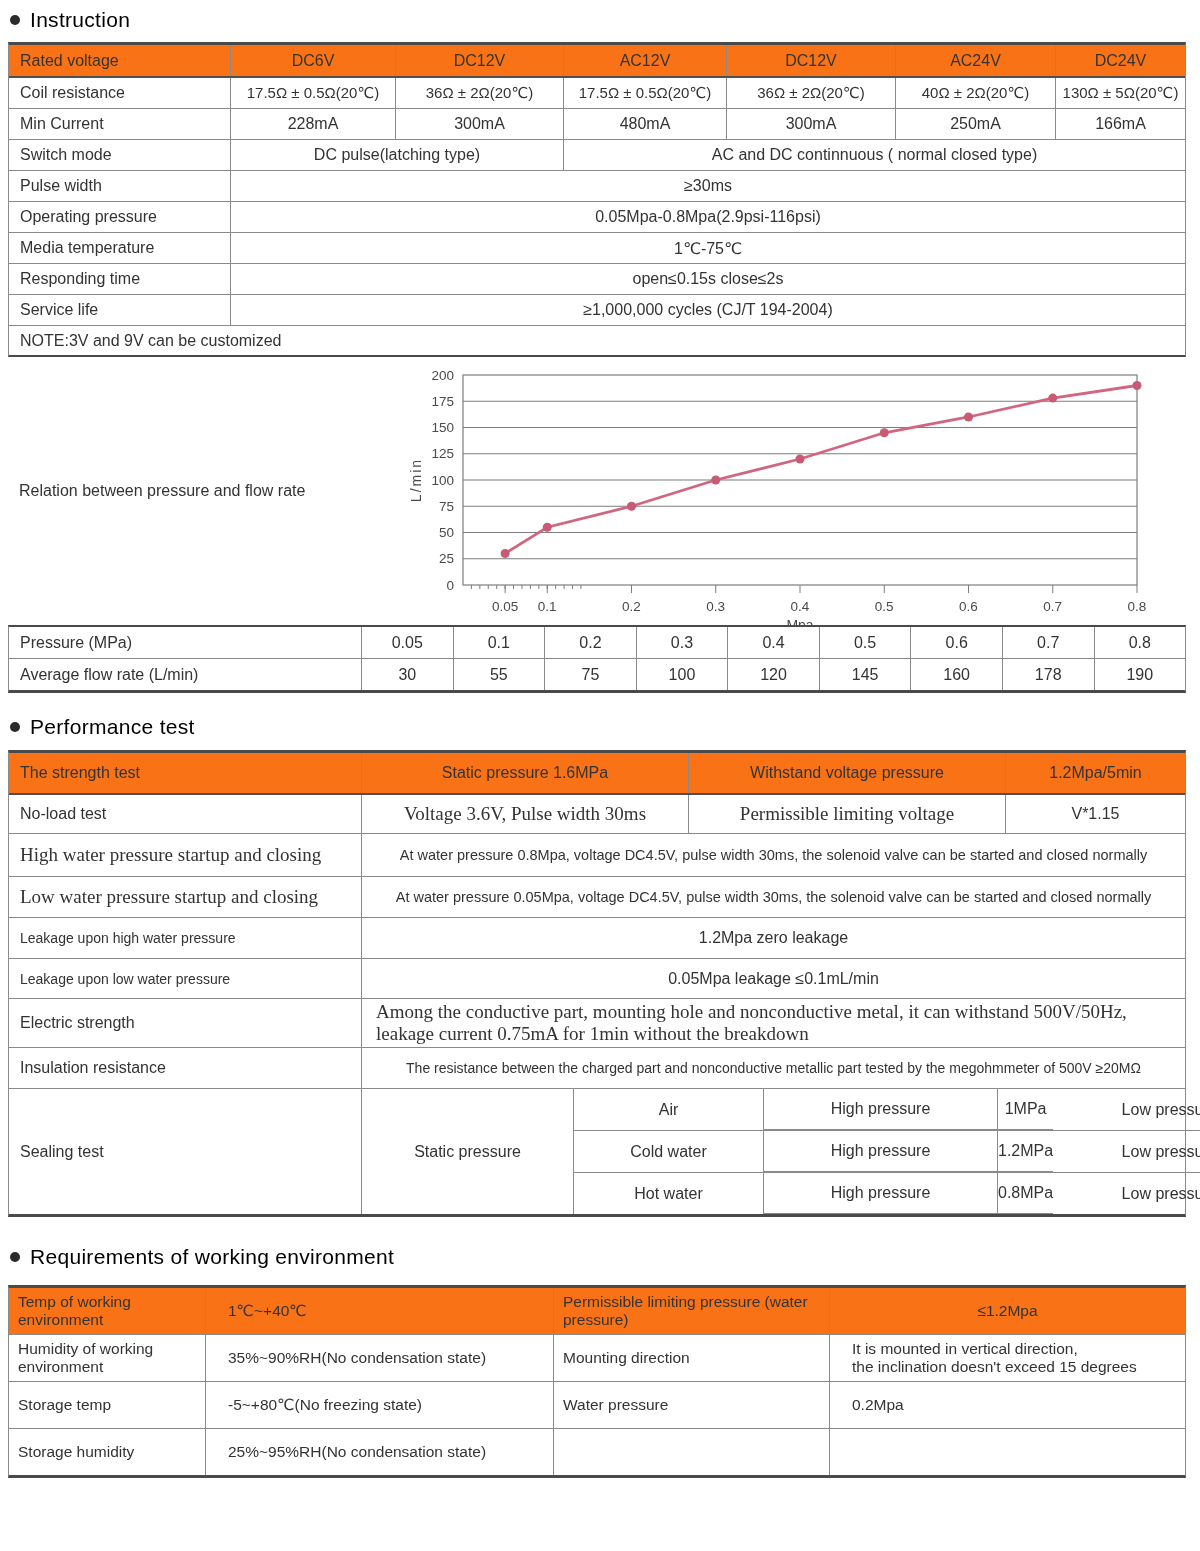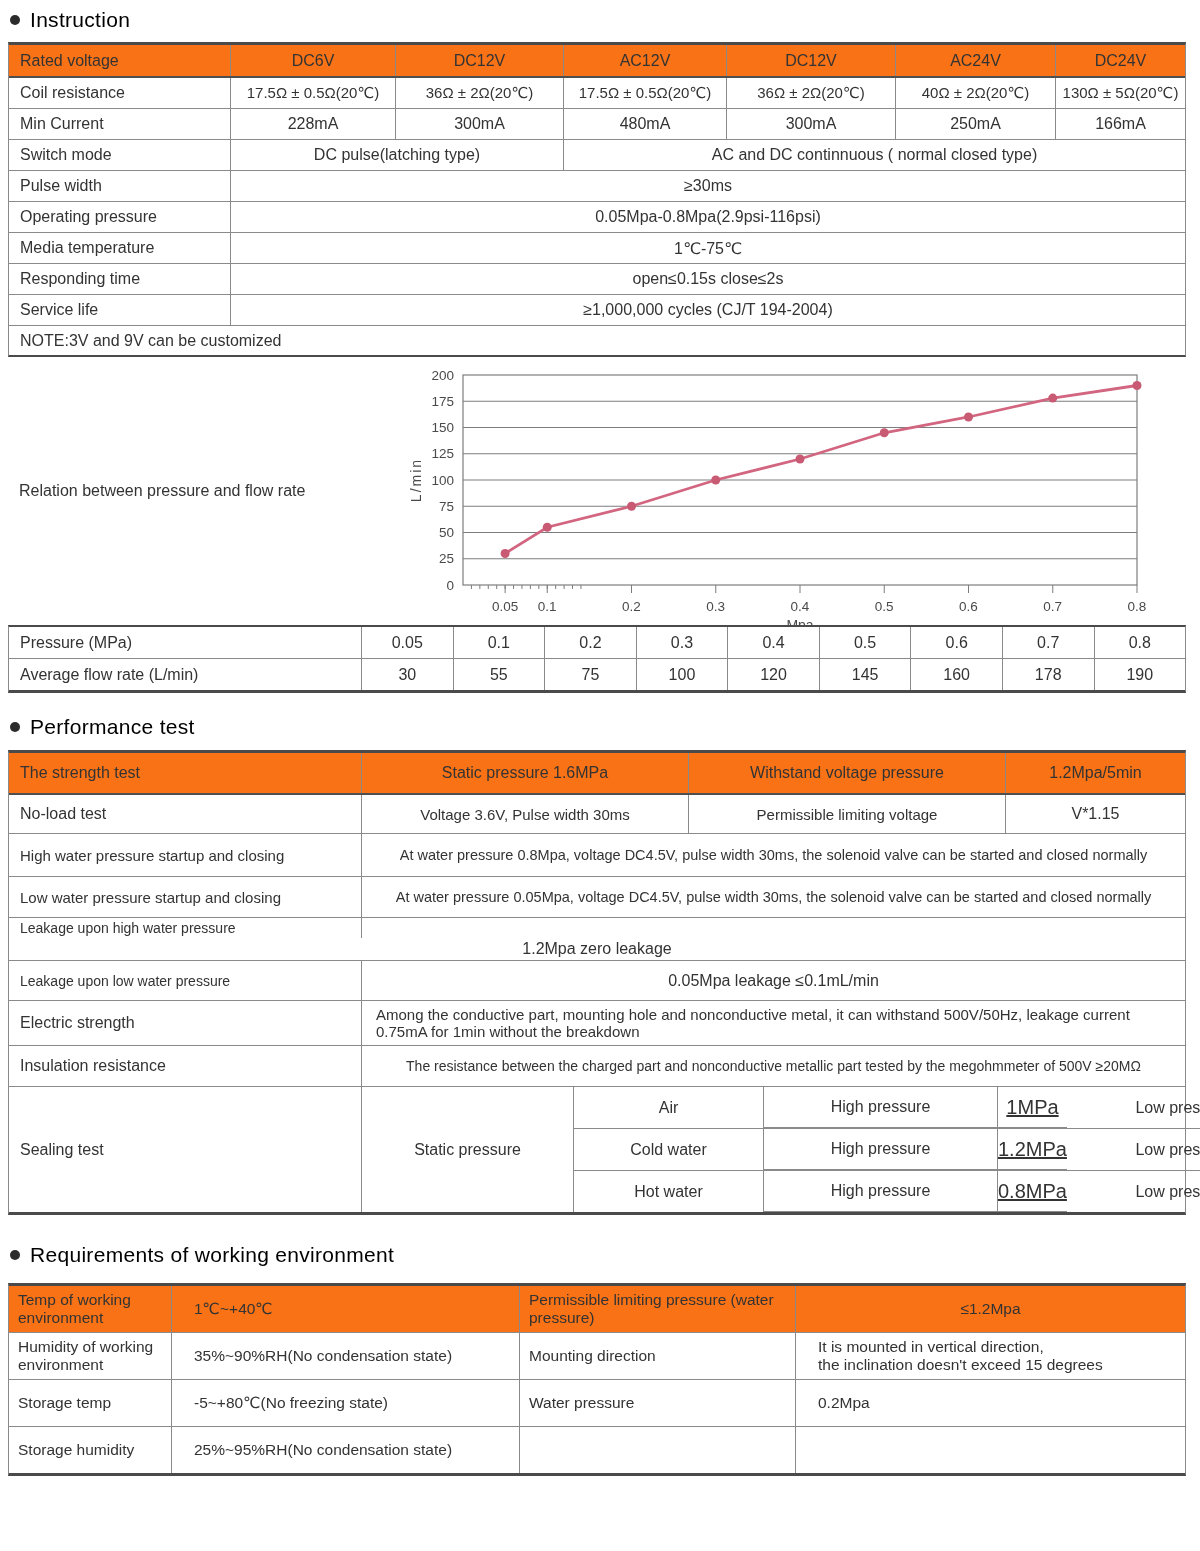--- a/index.html
+++ b/index.html
@@ -29,21 +29,21 @@
     display:flex;align-items:center;justify-content:center;
     text-align:center;box-sizing:border-box;
     border-right:1px solid #8a8a8a;
     font-size:16px;padding:2px 4px;min-width:0;
   }
   .cell:last-child{border-right:none;}
   .cell.lbl{justify-content:flex-start;text-align:left;padding-left:11px;}
   .cell.fill{flex:1;}
   .sm{font-size:14.5px;}
   .xs{font-size:14px;}
-  .md{font-size:15px;}
+  .md{font-size:19px;font-family:Liberation Serif, serif;}
 
   
   .i-row{min-height:30px;}
   .i-row.hdr{min-height:31px;}
   .i-lbl{width:222px;flex:0 0 auto;}
   .i-c1{width:165px;flex:0 0 auto;}
   .i-c2{width:168px;flex:0 0 auto;}
   .i-c3{width:163px;flex:0 0 auto;}
   .i-c4{width:169px;flex:0 0 auto;}
   .i-c5{width:160px;flex:0 0 auto;}
@@ -72,40 +72,40 @@
 
   
   .perf-lbl{width:353px;flex:0 0 auto;}
   .perf-b{width:327px;flex:0 0 auto;}
   .perf-c{width:317px;flex:0 0 auto;}
   .perf-d{flex:1;}
   .pr-hdr{min-height:40px;}
   .pr-noload{min-height:38px;}
   .pr-hw{min-height:42px;}
   .pr-lw{min-height:40px;}
-  .pr-lkh{min-height:40px;flex-direction:column;}
+  .pr-lkh{min-height:40px;}
   .pr-lkl{min-height:39px;}
   .pr-el{min-height:44px;}
   .pr-ins{min-height:40px;}
   .el-val{text-align:left;justify-content:flex-start;padding-left:14px;padding-right:10px;}
 
   
   .seal-method{width:212px;flex:0 0 auto;}
   .seal-groups{flex:1;display:flex;flex-direction:column;}
   .seal-group{display:flex;align-items:stretch;border-bottom:1px solid #8a8a8a;flex:1;}
   .seal-group:last-child{border-bottom:none;}
   .seal-medium{width:190px;flex:0 0 auto;display:flex;align-items:center;justify-content:center;border-right:1px solid #8a8a8a;box-sizing:border-box;font-size:16px;}
   .seal-subcol{flex:1;display:flex;flex-direction:row;}
   .seal-sub{display:flex;align-items:stretch;flex:1;border-bottom:1px solid #8a8a8a;min-height:40px;}
   .seal-sub:last-child{border-bottom:none;}
   .seal-type{width:234px;flex:0 0 auto;display:flex;align-items:center;justify-content:center;border-right:1px solid #8a8a8a;box-sizing:border-box;font-size:16px;}
-  .seal-val{flex:1;display:flex;align-items:center;justify-content:center;font-size:20px;text-decoration:underline;}
-
-  
-  .r-c1{width:163px;flex:0 0 auto;}
+  .seal-val{flex:1;display:flex;align-items:center;justify-content:center;font-size:16px;}
+
+  
+  .r-c1{width:197px;flex:0 0 auto;}
   .r-c2{width:348px;flex:0 0 auto;}
   .r-c3{width:276px;flex:0 0 auto;}
   .r-c4{flex:1;}
   .rq-row{min-height:46px;}
   .rq-row.hdr{border-bottom:1px solid #8a8a8a;}
   .req .cell{font-size:15.5px;}
   .req .cell.lbl{padding-left:9px;padding-right:8px;}
   .req .pad{justify-content:flex-start;text-align:left;padding-left:22px;}
   .prewrap{white-space:pre-line;}
 

